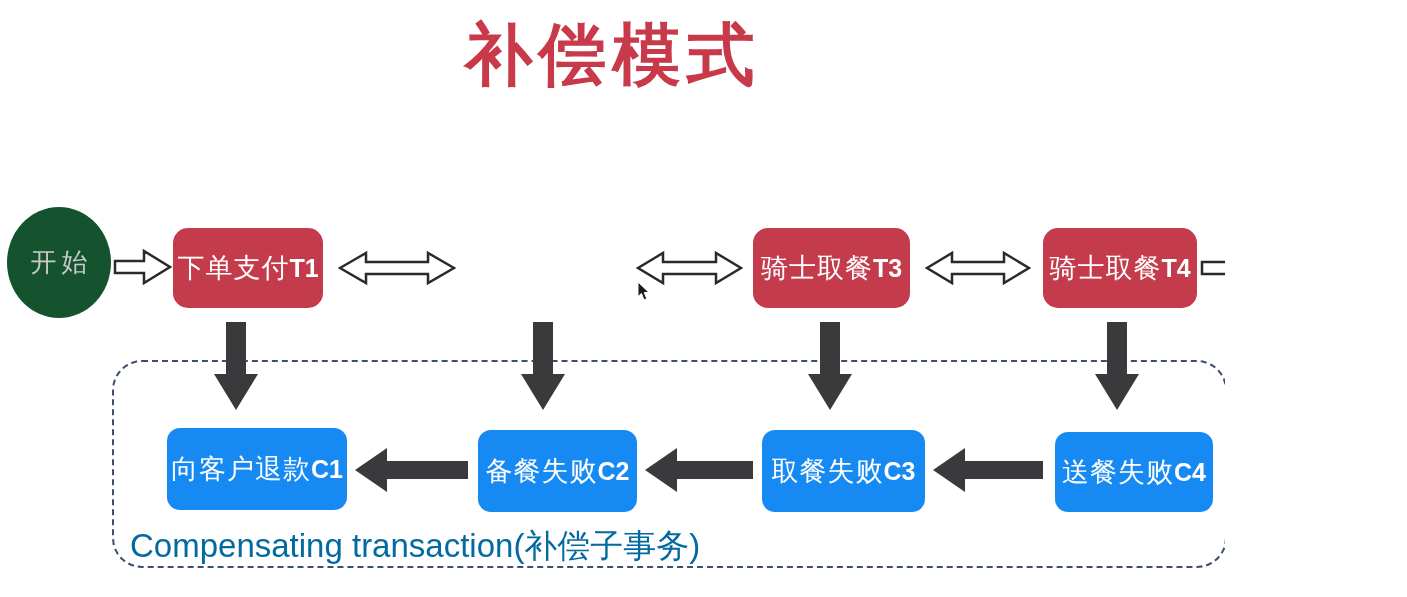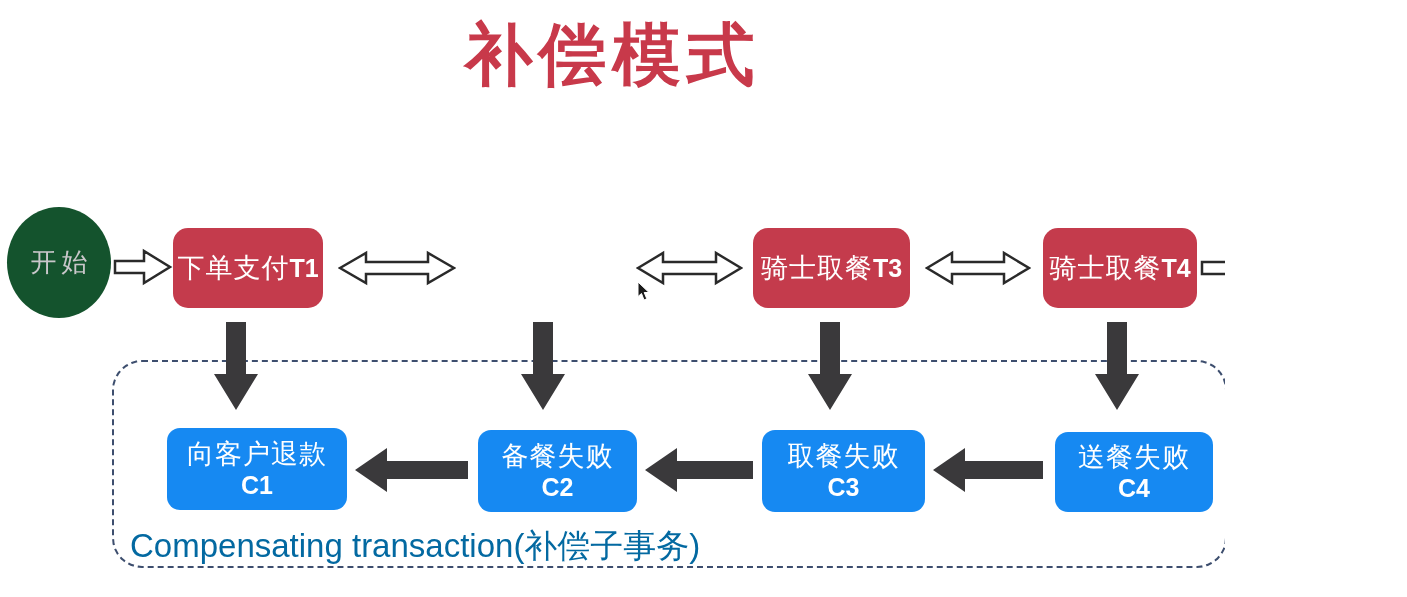--- a/index.html
+++ b/index.html
@@ -48,21 +48,21 @@
     justify-content: center;
     line-height: 1.2;
     z-index: 2;
   }
   .cbox {
     position: absolute;
     background: #1689f2;
     border-radius: 13px;
     color: #ffffff;
     display: flex;
-    flex-direction: column;
+    flex-direction: row;
     align-items: center;
     justify-content: center;
     line-height: 1.2;
     z-index: 2;
   }
   .zh {
     font-size: 27px;
     font-family: "Liberation Serif", serif;
     letter-spacing: 1px;
   }

